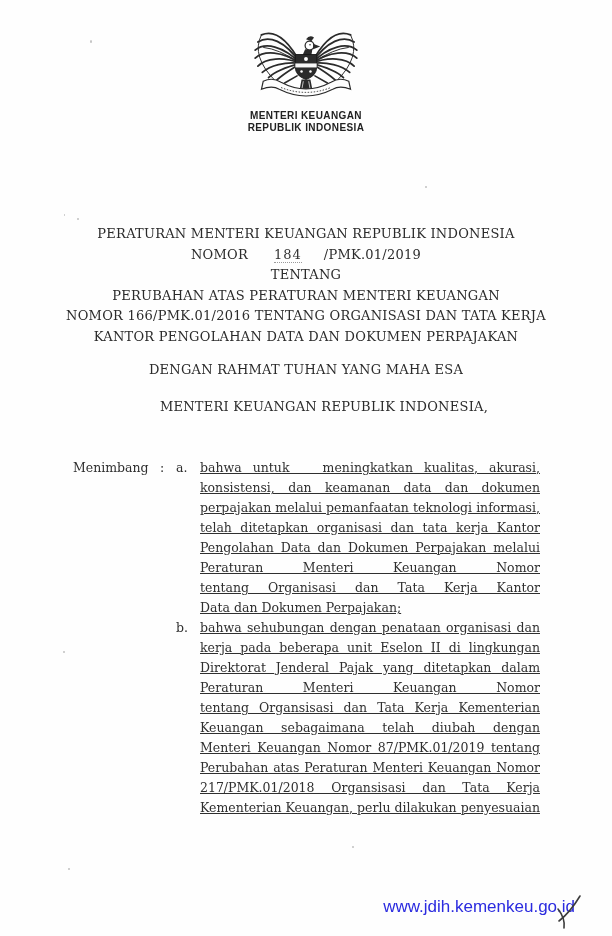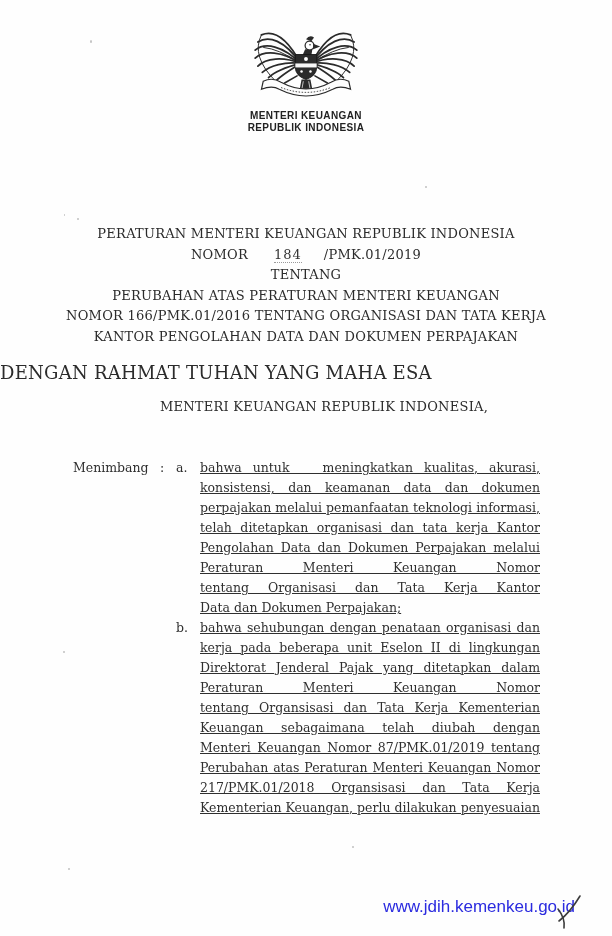--- a/index.html
+++ b/index.html
@@ -42,21 +42,21 @@
   }
   .nomor-val {
     margin-left: 26px; margin-right: 22px;
     letter-spacing: 1px;
     border-bottom: 1px dotted #9a9a9a;
     color: #333;
   }
 
   .invocation {
     position: absolute; top: 362px; left: 0; right: 0;
-    font-size: 18px; letter-spacing: 0.25px; color: #2b2b2b;
+    text-align: center; font-size: 13px; letter-spacing: 0.25px; color: #2b2b2b;
   }
   .authority {
     position: absolute; top: 399px; left: 0; right: 0;
     text-align: center; font-size: 13px; letter-spacing: 0.25px; color: #2b2b2b; padding-left: 36px;
   }
 
   
   .menimbang {
     position: absolute; top: 458px; left: 73px; right: 72px;
     display: flex;

